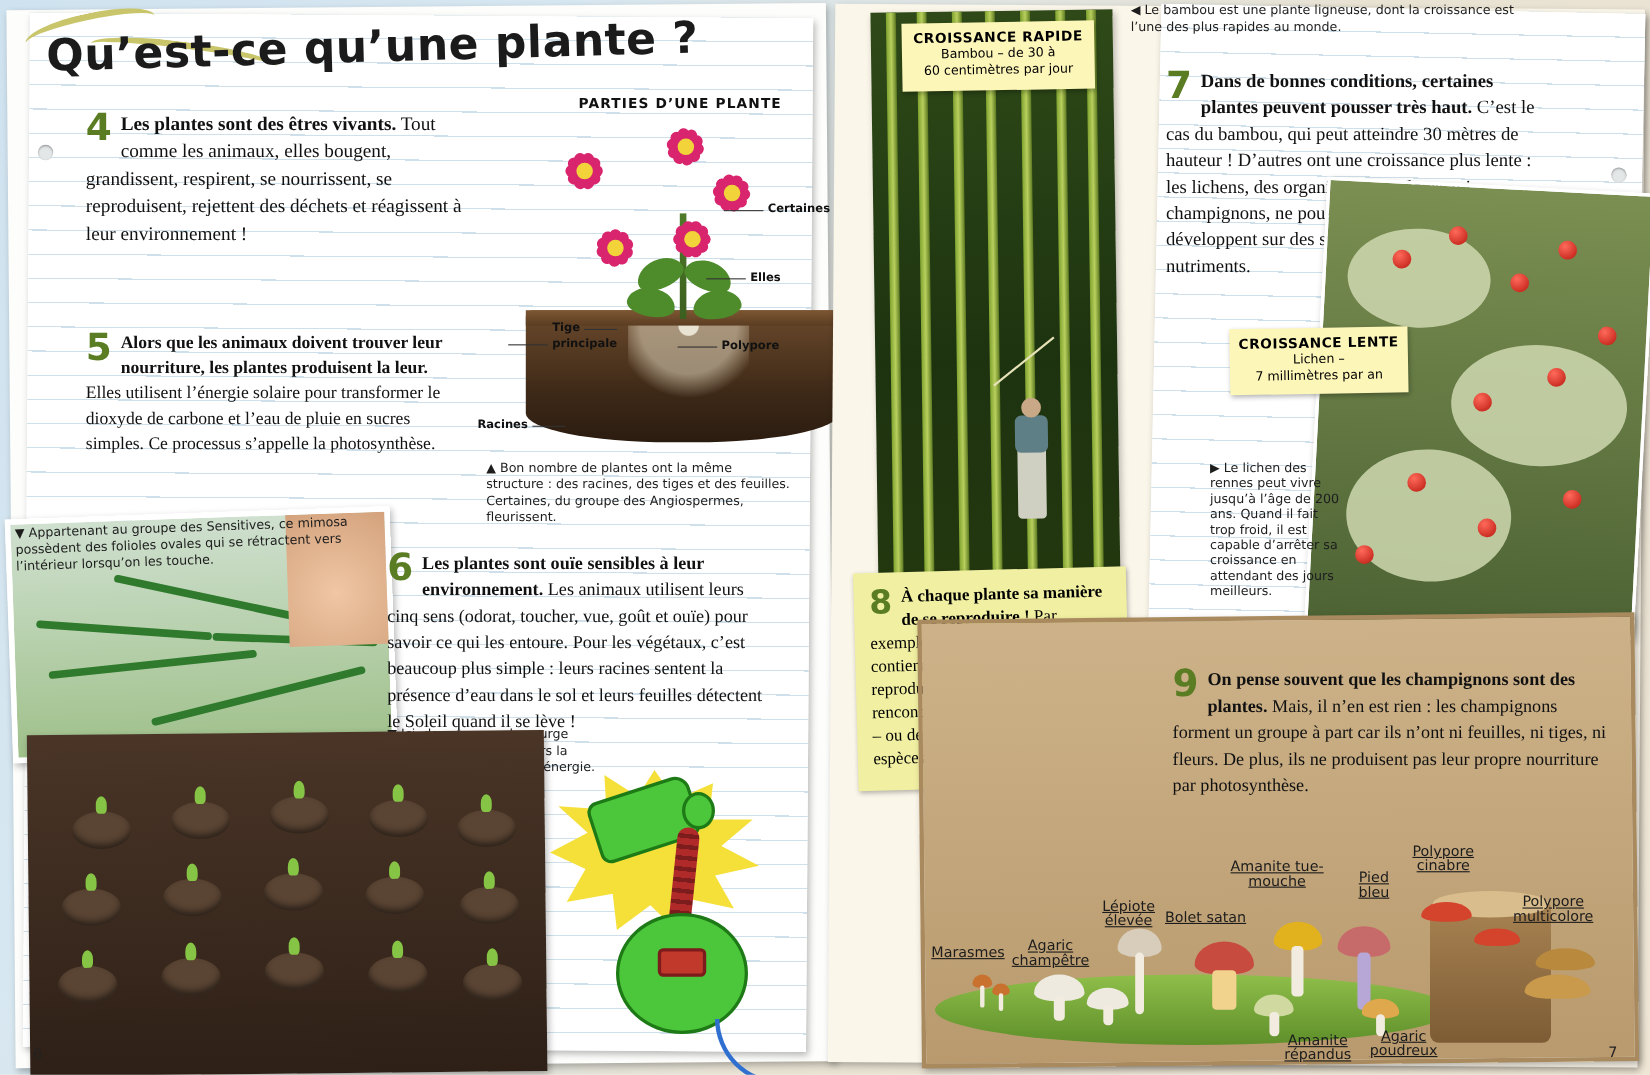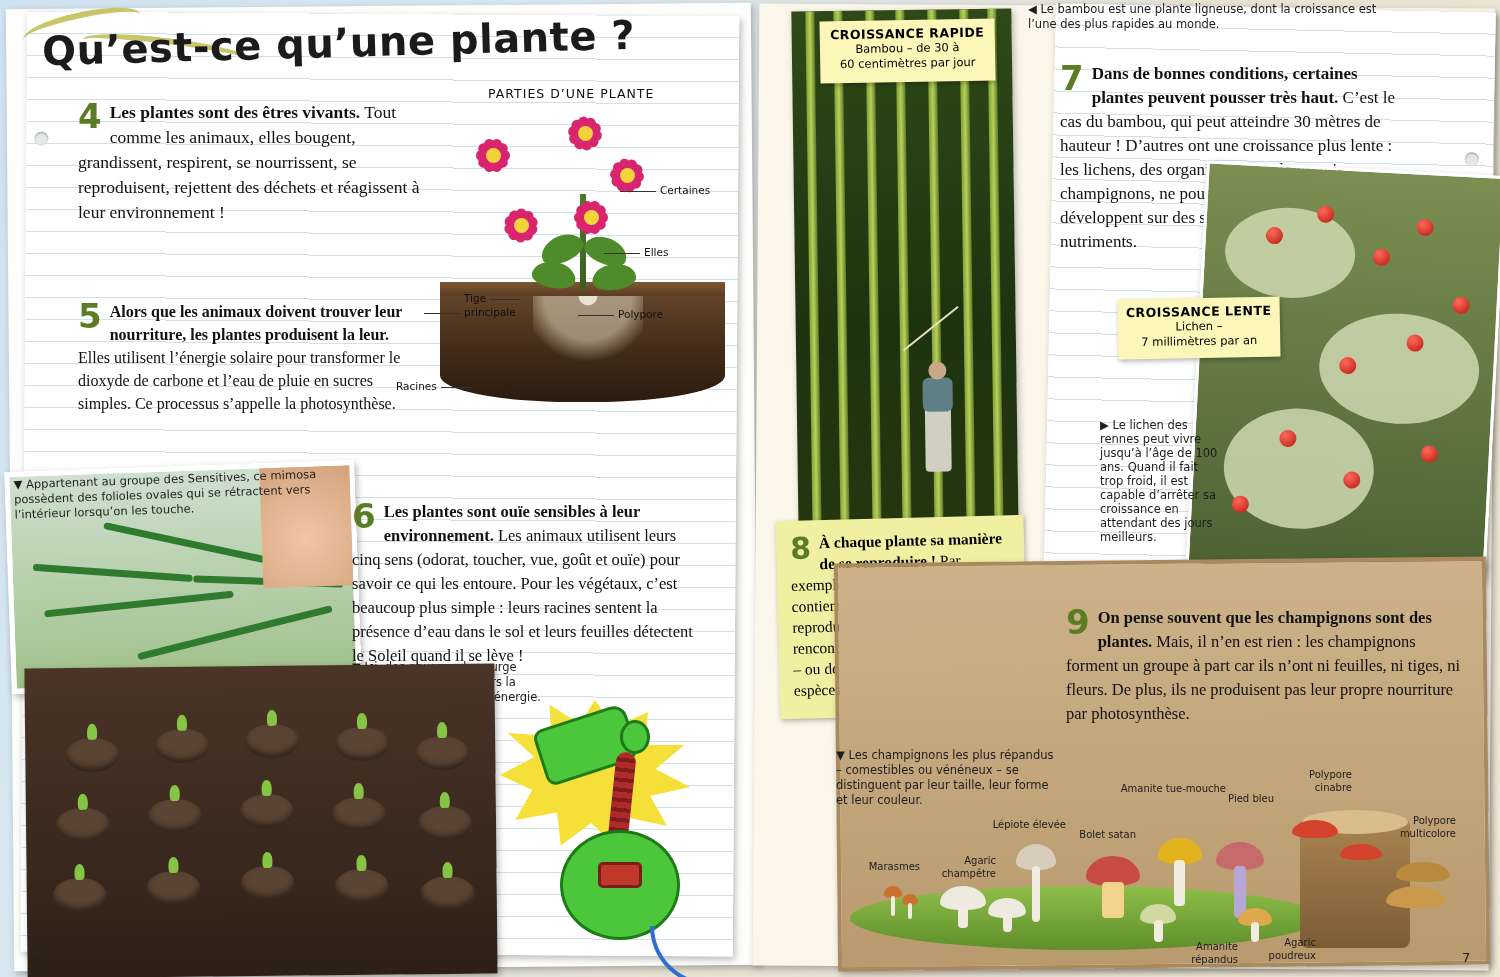--- a/index.html
+++ b/index.html
@@ -56,21 +56,21 @@
     font-weight:bold; font-size:34px; color:#5a7d23;
     float:left; line-height:28px; margin:2px 8px 0 0;
   }
   .para { font-size:17.5px; line-height:25px; }
   .para b { font-weight:bold; }
   .caption {
     font-family:"DejaVu Sans", sans-serif;
     font-size:11.5px; line-height:15px; color:#1d1d1d;
   }
   
-  #plant-diagram { left:428px; top:86px; width:300px; height:375px; position:absolute; }
+  #plant-diagram { left:466px; top:86px; width:300px; height:375px; position:absolute;font-weight:bold; }
   #diagram-title {
     position:absolute; left:60px; top:0; font-family:"DejaVu Sans",sans-serif;
     font-size:12.5px; letter-spacing:1px; color:#111;
   }
   .soil {
     position:absolute; left:12px; top:196px; width:285px; height:120px;
     background:linear-gradient(#6b4a2c,#3f2a18 60%,#2b1c10);
     border-radius:6px 6px 46% 46%/6px 6px 22% 22%;
   }
   .soil:before{
@@ -219,22 +219,22 @@
   .mush-stem { position:absolute; background:#f2ece0; border-radius:4px; }
   .stump {
     position:absolute; background:linear-gradient(#a98352,#7d5c35);
     border-radius:8px;
   }
   .grass {
     position:absolute; background:linear-gradient(#8fbe4a,#5e8f2a);
     border-radius:50%;
   }
   .mlabel {
-    position:absolute; font-family:"DejaVu Sans",sans-serif; font-size:10px;
-    color:#1c1c1c; text-align:right; line-height:13px;
+    position:absolute; font-family:"DejaVu Sans",sans-serif; font-size:13px;
+    color:#1c1c1c; text-align:center; line-height:13px;text-decoration:underline;
   }
   .pagenum {
     position:absolute; font-family:"DejaVu Sans",sans-serif; font-size:13px; color:#222;
   }
 </style>
 </head>
 <body>
 
 <div class="page">
 
@@ -319,20 +319,21 @@
     </div>
 
     <div class="lbl" style="left:232px; top:98px;">Certaines</div>
     <div class="lbl" style="left:216px; top:160px;">Elles</div>
     <div class="lbl" style="left:190px; top:222px;">Polypore</div>
     <div class="lbl right" style="left:36px; top:206px;">Tige</div>
     <div class="lbl" style="left:36px; top:220px;">principale</div>
     <div class="lbl right" style="left:-32px; top:294px;">Racines</div>
   </div>
 
+  <div class="caption" style="position:absolute; left:442px; top:418px; width:278px;">▲ Bon nombre de plantes ont la même structure : des racines, des tiges et des feuilles. Certaines, du groupe des Angiospermes, fleurissent.</div>
 
   <div class="sheet" id="mimosa-photo">
     <div class="frond" style="left:20px; top:96px; width:160px; transform:rotate(6deg);"></div>
     <div class="frond" style="left:30px; top:128px; width:190px; transform:rotate(-4deg);"></div>
     <div class="frond" style="left:90px; top:70px; width:180px; transform:rotate(14deg);"></div>
     <div class="frond" style="left:120px; top:160px; width:200px; transform:rotate(-12deg);"></div>
     <div class="frond" style="left:180px; top:110px; width:150px; transform:rotate(4deg);"></div>
     <div style="position:absolute; left:250px; top:0; width:110px; height:120px; background:radial-gradient(circle at 40% 60%,#f0c6a4,#cf9d77);"></div>
   </div>
   <div class="caption" id="mimosa-caption">▼ Appartenant au groupe des Sensitives, ce mimosa possèdent des folioles ovales qui se rétractent vers l’intérieur lorsqu’on les touche.</div>
@@ -442,39 +443,38 @@
     <div class="berry" style="left:226px; top:270px;"></div>
     <div class="berry" style="left:40px; top:330px;"></div>
   </div>
 
   <div class="sticky" id="note-slow">
     <div class="note-title">CROISSANCE LENTE</div>
     <div class="note-sub">Lichen –</div>
     <div class="note-sub">7 millimètres par an</div>
   </div>
 
-  <div class="caption" style="position:absolute; left:1100px; top:418px; width:120px; line-height:14px;">▶ Le lichen des rennes peut vivre jusqu’à l’âge de 100 ans. Quand il fait trop froid, il est capable d’arrêter sa croissance en attendant des jours meilleurs.</div>
+  <div class="caption" style="position:absolute; left:1100px; top:418px; width:120px; line-height:14px;">▶ Le lichen des rennes peut vivre jusqu’à l’âge de 200 ans. Quand il fait trop froid, il est capable d’arrêter sa croissance en attendant des jours meilleurs.</div>
 
   <div class="sticky" id="note-eight">
     <div style="font-family:'Liberation Serif',serif; font-size:15.5px; line-height:21px;">
       <span class="num" style="font-size:30px; color:#5a7d23;">8</span>
       <b>À chaque plante sa manière de se reproduire !</b><span> Par exemple, celles à fleurs contiennent des organes reproducteurs qui, lorsqu’ils se rencontrent, engendrent une graine – ou des centaines selon les espèces !</span>
     </div>
   </div>
 
   <div class="sheet" id="kraft-panel"></div>
 
   <div class="body-col" style="left:1066px; top:606px; width:402px;">
     <div class="para" style="font-size:16.5px; line-height:24px;">
       <span class="num">9</span>
       <b>On pense souvent que les champignons sont des plantes.</b><span> Mais, il n’en est rien : les champignons forment un groupe à part car ils n’ont ni feuilles, ni tiges, ni fleurs. De plus, ils ne produisent pas leur propre nourriture par photosynthèse.</span>
     </div>
   </div>
 
-  <div class="caption" style="position:absolute; left:836px; top:748px; width:220px;">▼ Les champignons les plus répandus – comestibles ou vénéneux – se distinguent par leur taille, leur forme et leur couleur.</div>
 
   <div style="position:absolute; left:840px; top:800px; width:650px; height:166px;">
     <div class="grass" style="left:10px; top:86px; width:470px; height:64px;"></div>
     <div class="stump" style="left:460px; top:18px; width:110px; height:130px;"></div>
     <div class="stump" style="left:462px; top:10px; width:106px; height:24px; background:#d9bd8d; border-radius:50%;"></div>
 
     <div class="mush-cap" style="left:44px; top:86px; width:18px; height:12px; background:#c9722f;"></div>
     <div class="mush-stem" style="left:51px; top:96px; width:4px; height:20px;"></div>
     <div class="mush-cap" style="left:62px; top:94px; width:16px; height:11px; background:#c9722f;"></div>
     <div class="mush-stem" style="left:68px; top:103px; width:4px; height:16px;"></div>

